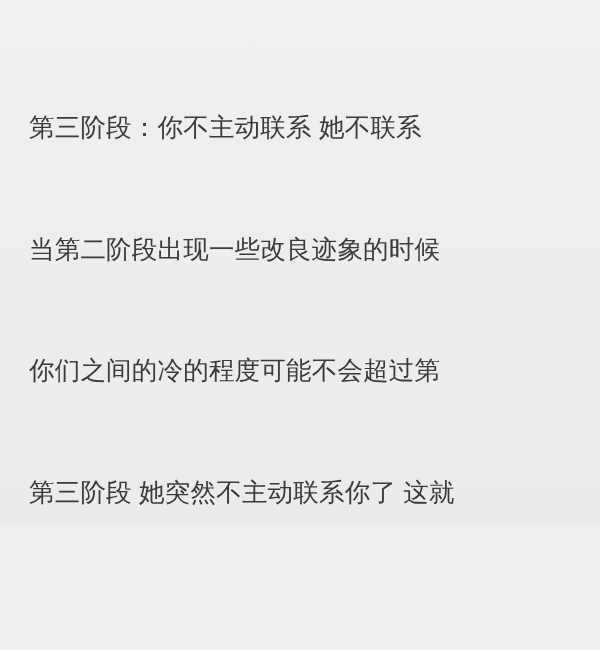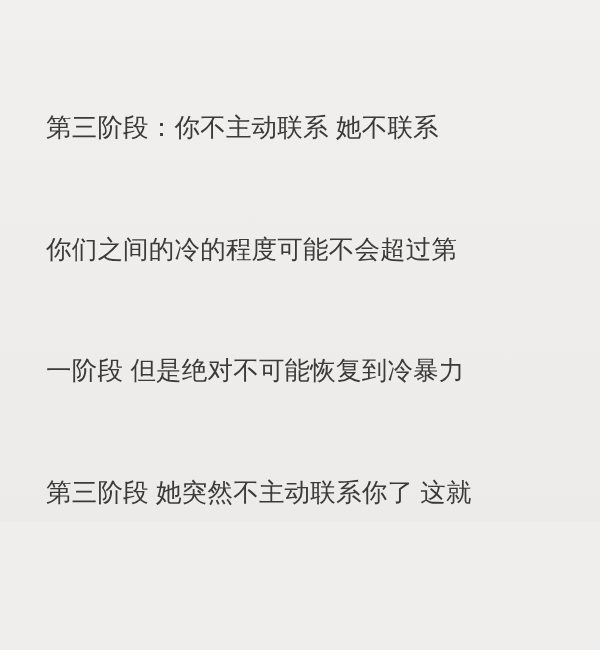--- a/index.html
+++ b/index.html
@@ -11,21 +11,21 @@
     height: 650px;
     background: #f0eeec;
     font-family: "Liberation Sans", sans-serif;
     overflow: hidden;
   }
   .page {
     width: 600px;
     height: 522px;
     background: linear-gradient(to bottom, #f2f0ee 0%, #efedeb 55%, #ecebe9 100%);
     box-sizing: border-box;
-    padding: 26px 28px 10px 46px;
+    padding: 26px 28px 10px 29px;
     position: relative;
   }
   .text-block {
     color: #3a3a3a;
     font-size: 25.5px;
     line-height: 40.5px;
     letter-spacing: 0.2px;
     white-space: pre-wrap;
     text-align: left;
     font-weight: 400;
@@ -35,22 +35,22 @@
     display: block;
     white-space: pre;
   }
 </style>
 </head>
 <body>
 
 <div class="page">
   <div class="text-block">
     <span class="text-line">第三阶段：你不主动联系 她不联系</span>
+    <span class="text-line">当第二阶段出现一些改良迹象的时候</span>
     <span class="text-line">你们之间的冷的程度可能不会超过第</span>
-    <span class="text-line">一阶段 但是绝对不可能恢复到冷暴力</span>
     <span class="text-line">第三阶段 她突然不主动联系你了 这就</span>
     
     
     
     
     
     
     
     
     

